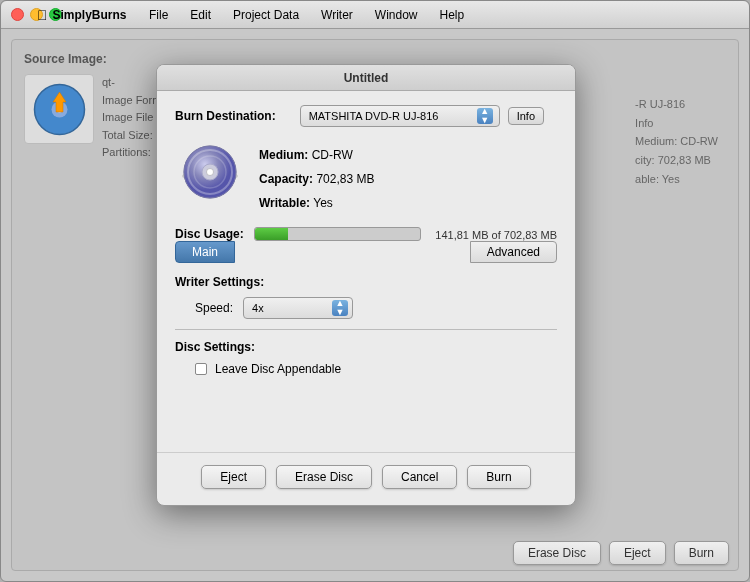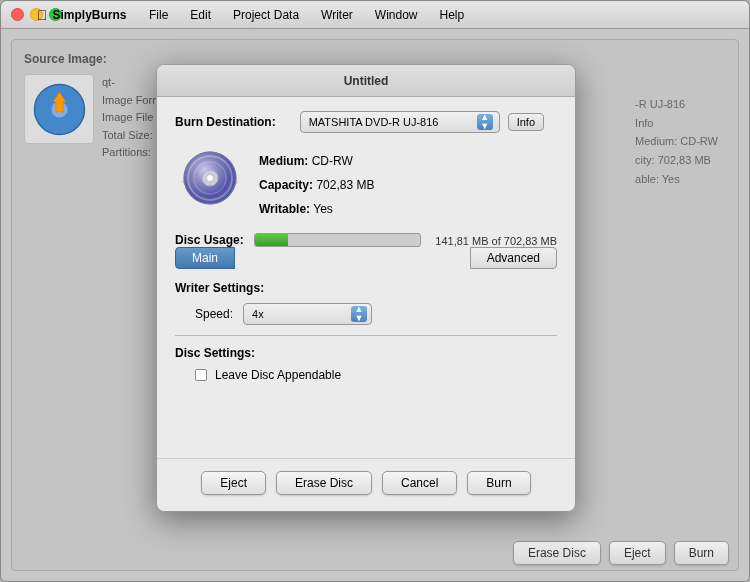--- a/index.html
+++ b/index.html
@@ -163,21 +163,21 @@
       width: 420px;
       background: #ebebeb;
       border: 1px solid #999;
       border-radius: 8px;
       box-shadow: 0 8px 32px rgba(0,0,0,0.45);
       z-index: 10;
       overflow: hidden;
     }
 
     .modal-titlebar {
-      height: 32px;
+      height: 26px;
       background: linear-gradient(to bottom, #e0e0e0, #cecece);
       border-bottom: 1px solid #aaa;
       display: flex;
       align-items: center;
       justify-content: center;
       text-align: center;
     }
 
     .modal-title {
       font-size: 12px;
@@ -365,21 +365,21 @@
     }
 
     .speed-select {
       display: flex;
       align-items: center;
       background: linear-gradient(to bottom, #f0f0f0, #dcdcdc);
       border: 1px solid #999;
       border-radius: 4px;
       padding: 2px 4px 2px 8px;
       font-size: 11px;
-      width: 129px;
+      width: 110px;
       cursor: pointer;
     }
 
     .speed-select-text {
       flex: 1;
     }
 
     .speed-select-arrow {
       width: 16px;
       height: 16px;

